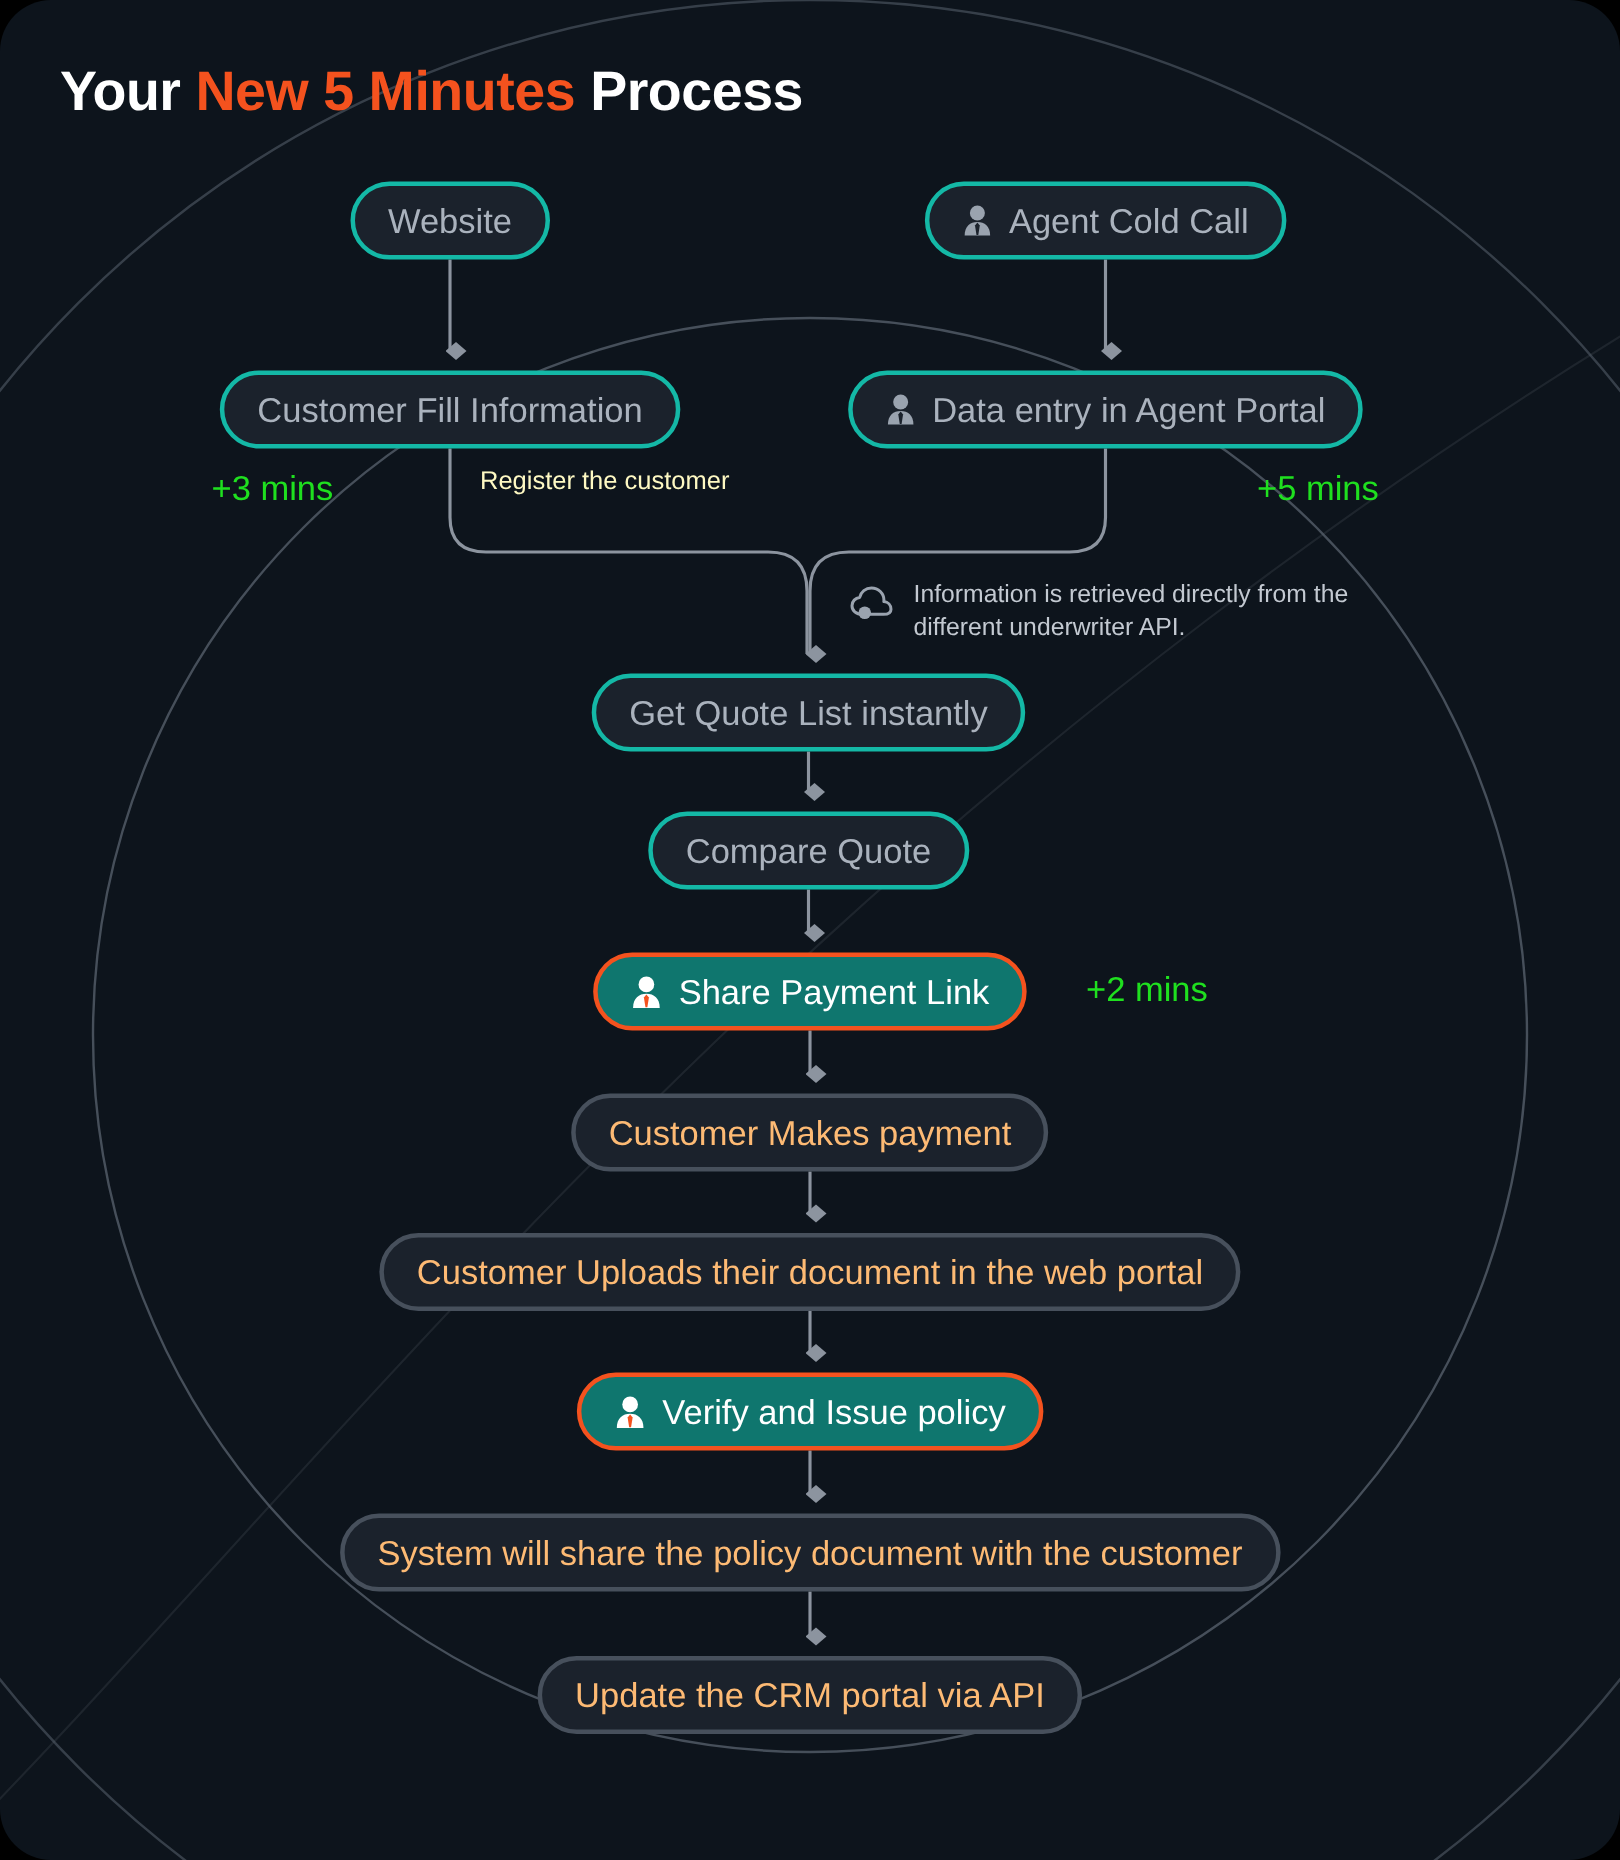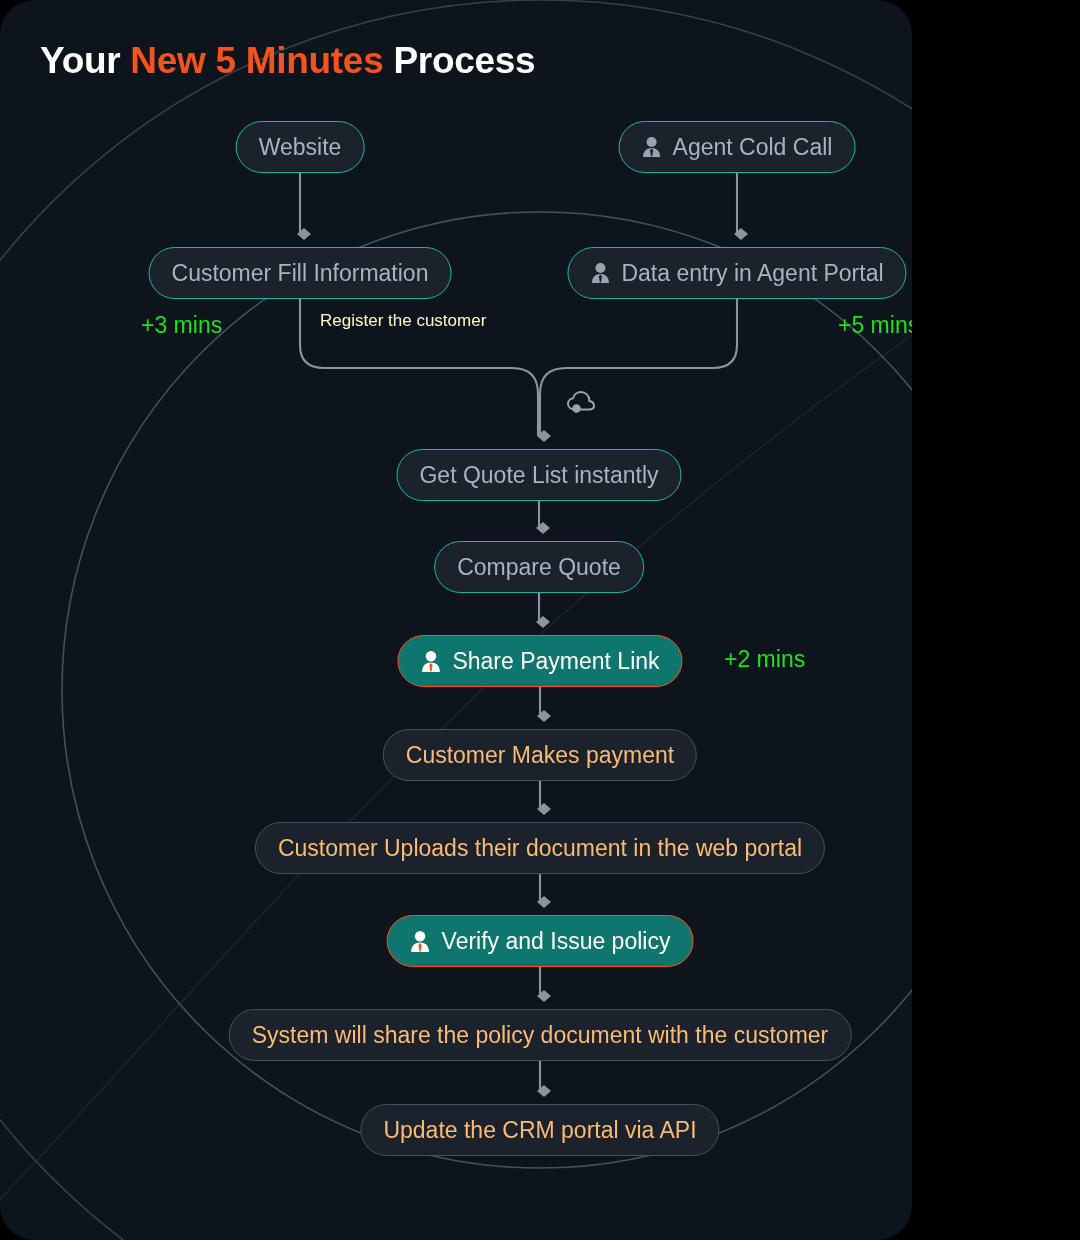--- a/index.html
+++ b/index.html
@@ -7,21 +7,21 @@
   html, body {
     width: 1080px;
     height: 1240px;
     background: #000000;
     font-family: "Liberation Sans", sans-serif;
     overflow: hidden;
   }
 
   #canvas {
     position: relative;
-    width: 912px;
+    width: 1080px;
     height: 1240px;
     background: #0d141c;
     border-radius: 34px;
     overflow: hidden;
   }
 
   
   #bg-arcs {
     position: absolute;
     inset: 0;
@@ -56,21 +56,21 @@
   .node {
     position: absolute;
     display: flex;
     align-items: center;
     justify-content: center;
     gap: 11px;
     height: 52px;
     padding: 0 22px;
     border-radius: 26px;
     background: #1b222c;
-    border: 1px solid #14b8a6;
+    border: 3px solid #14b8a6;
     color: #c9ced6;
     font-size: 23px;
     white-space: nowrap;
     transform: translateX(-50%);
   }
   .node.dim { color: #aab2bd; }
   .node.bright { color: #fdba74; border-color: #47505c; }
   .node.accent {
     background: #0f766e;
     border-color: #f4521e;
@@ -219,15 +219,16 @@
   <div class="mins" style="left:838px; top:312px;">+5 mins</div>
   <div class="mins" style="left:724px; top:646px;">+2 mins</div>
 
   <div class="edge-label" style="left:320px; top:311px;">Register the customer</div>
 
   <div class="note" style="left:565px; top:386px;">
     <svg width="34" height="30" viewBox="0 0 34 30" style="margin-top:2px;">
       <path d="M10 21.5 C5.6 21.5 3 19 3 15.8 C3 12.9 5.2 10.6 8.1 10.3 C8.9 6.6 12.1 4 16 4 C20.6 4 24.3 7.6 24.3 12.1 C24.3 12.4 24.3 12.7 24.2 13 C27 13.3 29 15.4 29 18.1 C29 20.9 26.7 21.5 24 21.5 Z" fill="none" stroke="#9aa3af" stroke-width="2" stroke-linejoin="round"></path>
       <circle cx="11.5" cy="20.5" r="4.2" fill="#9aa3af"></circle>
     </svg>
+    <div class="note-text">Information is retrieved directly from the different underwriter API.</div>
   </div>
 
 </div>
 
 </body></html>

